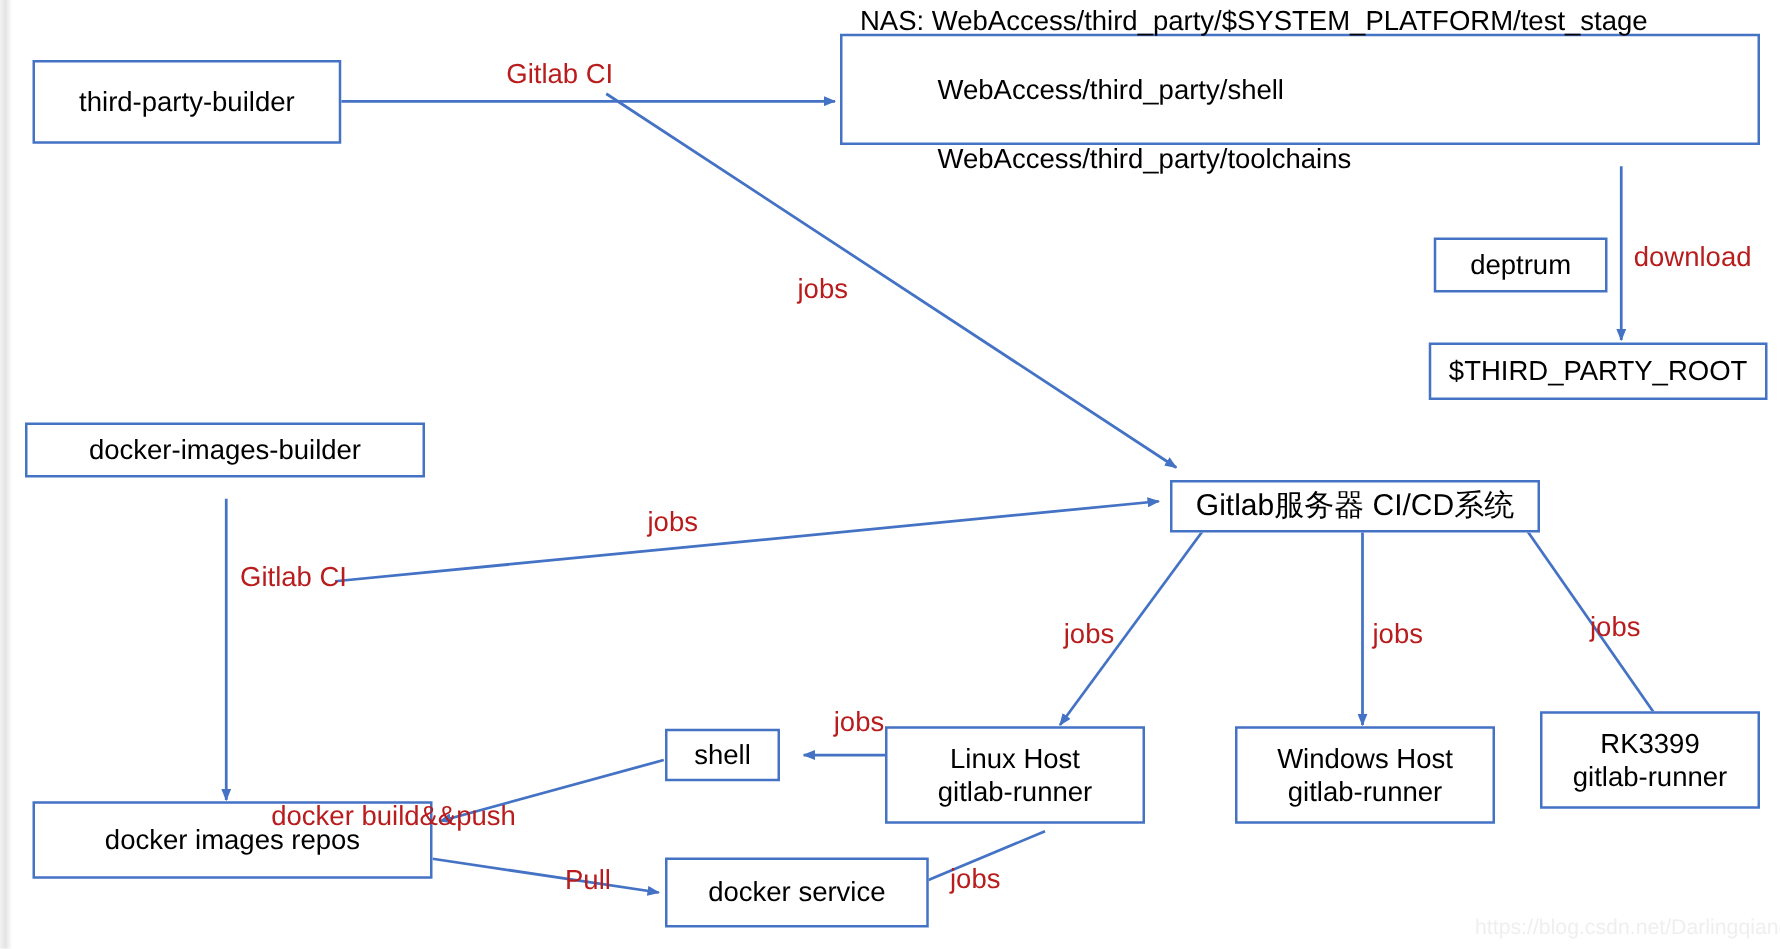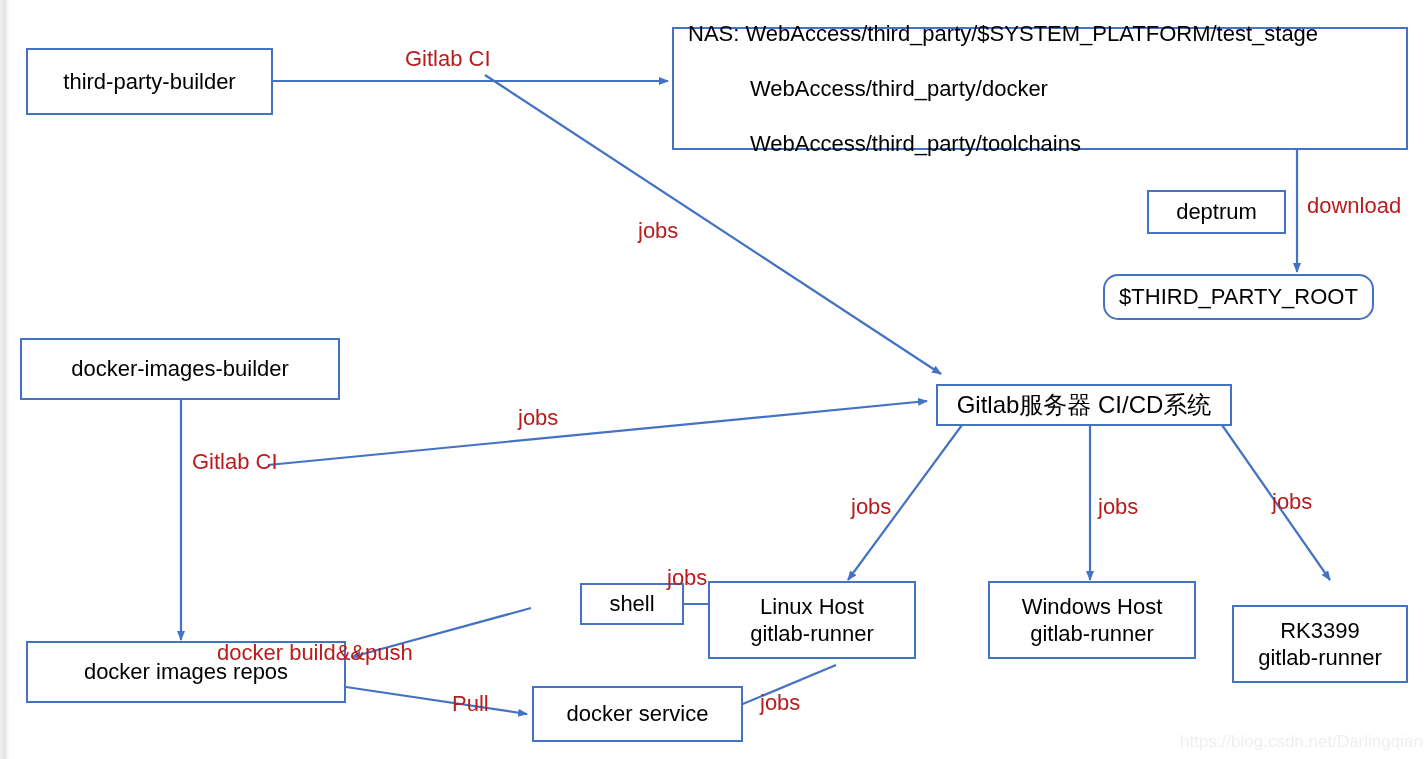--- a/index.html
+++ b/index.html
@@ -108,46 +108,46 @@
 
     <line x1="531" y1="608" x2="352" y2="657" stroke="#4472C4" stroke-width="2.2" marker-end="url(#ah)"></line>
 
     <line x1="346" y1="687" x2="527" y2="714" stroke="#4472C4" stroke-width="2.2" marker-end="url(#ah)"></line>
 
     <line x1="836" y1="665" x2="726" y2="711" stroke="#4472C4" stroke-width="2.2" marker-end="url(#ah)"></line>
   </svg>
 
   <div class="node" style="left:26px; top:48px; width:247px; height:67px;">third-party-builder</div>
 
-  <div class="node left-align" style="left:672px; top:27px; width:736px; height:123px; padding-left:14px;">
+  <div class="node left-align" style="left:672px; top:27px; width:736px; height:89px; padding-left:14px;">
     <div>
       <span class="nas-line">NAS: WebAccess/third_party/$SYSTEM_PLATFORM/test_stage</span>
-      <span class="nas-line" style="padding-left:62px;">WebAccess/third_party/docker</span>
+      <span class="nas-line" style="padding-left:62px;">WebAccess/third_party/shell</span>
       <span class="nas-line" style="padding-left:62px;">WebAccess/third_party/toolchains</span>
     </div>
   </div>
 
   <div class="node" style="left:1147px; top:190px; width:139px; height:44px;">deptrum</div>
 
-  <div class="node" style="left:1103px; top:274px; width:271px; height:46px;border-radius:15px;">$THIRD_PARTY_ROOT</div>
+  <div class="node" style="left:1143px; top:274px; width:271px; height:46px;">$THIRD_PARTY_ROOT</div>
 
-  <div class="node" style="left:20px; top:338px; width:320px; height:62px;">docker-images-builder</div>
+  <div class="node" style="left:20px; top:338px; width:320px; height:44px;">docker-images-builder</div>
 
   <div class="node" style="left:936px; top:384px; width:296px; height:42px; font-size:24px;">Gitlab服务器 CI/CD系统</div>
 
   <div class="node" style="left:708px; top:581px; width:208px; height:78px;">Linux Host
 gitlab-runner</div>
 
   <div class="node" style="left:988px; top:581px; width:208px; height:78px;text-align:center;">Windows Host
 gitlab-runner</div>
 
-  <div class="node" style="left:1232px; top:605px; width:176px; height:78px;">RK3399
+  <div class="node" style="left:1232px; top:569px; width:176px; height:78px;">RK3399
 gitlab-runner</div>
 
-  <div class="node" style="left:532px; top:583px; width:104px; height:42px;margin-left:48px;">shell</div>
+  <div class="node" style="left:532px; top:583px; width:92px; height:42px;">shell</div>
 
   <div class="node" style="left:26px; top:641px; width:320px; height:62px;">docker images repos</div>
 
   <div class="node" style="left:532px; top:686px; width:211px; height:56px;">docker service</div>
 
   <div class="edge-label" style="left:405px; top:46px;">Gitlab CI</div>
 
   <div class="edge-label" style="left:638px; top:218px;">jobs</div>
 
   <div class="edge-label" style="left:1307px; top:193px;">download</div>

